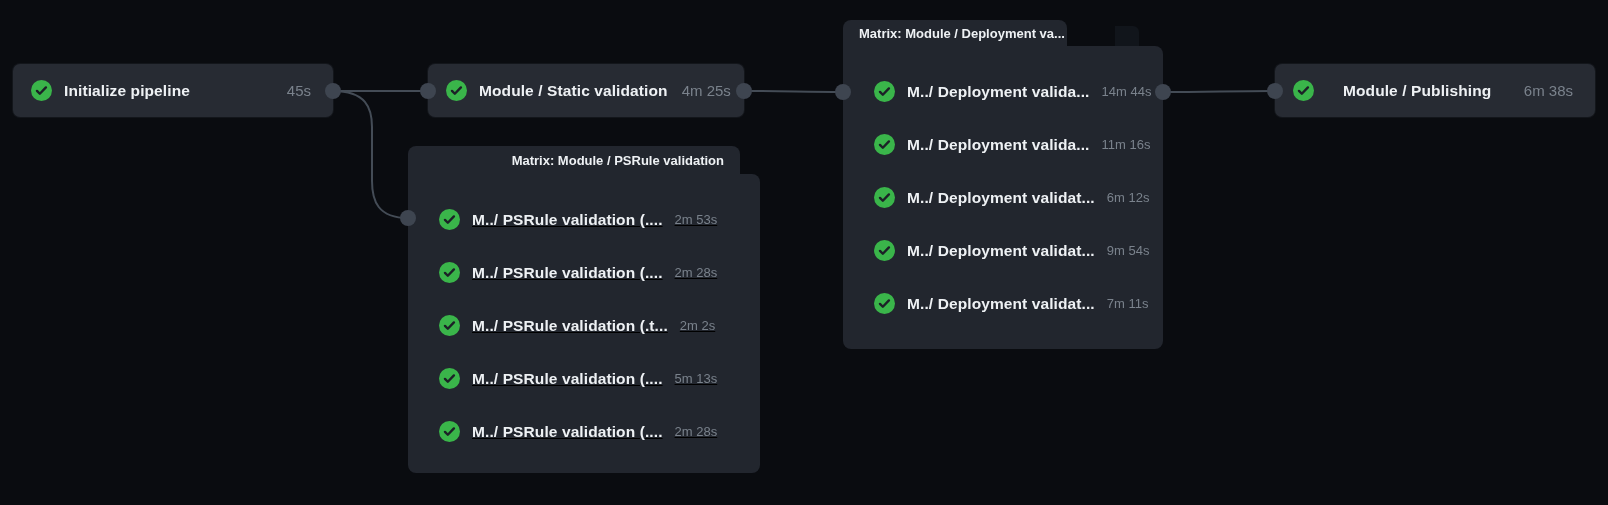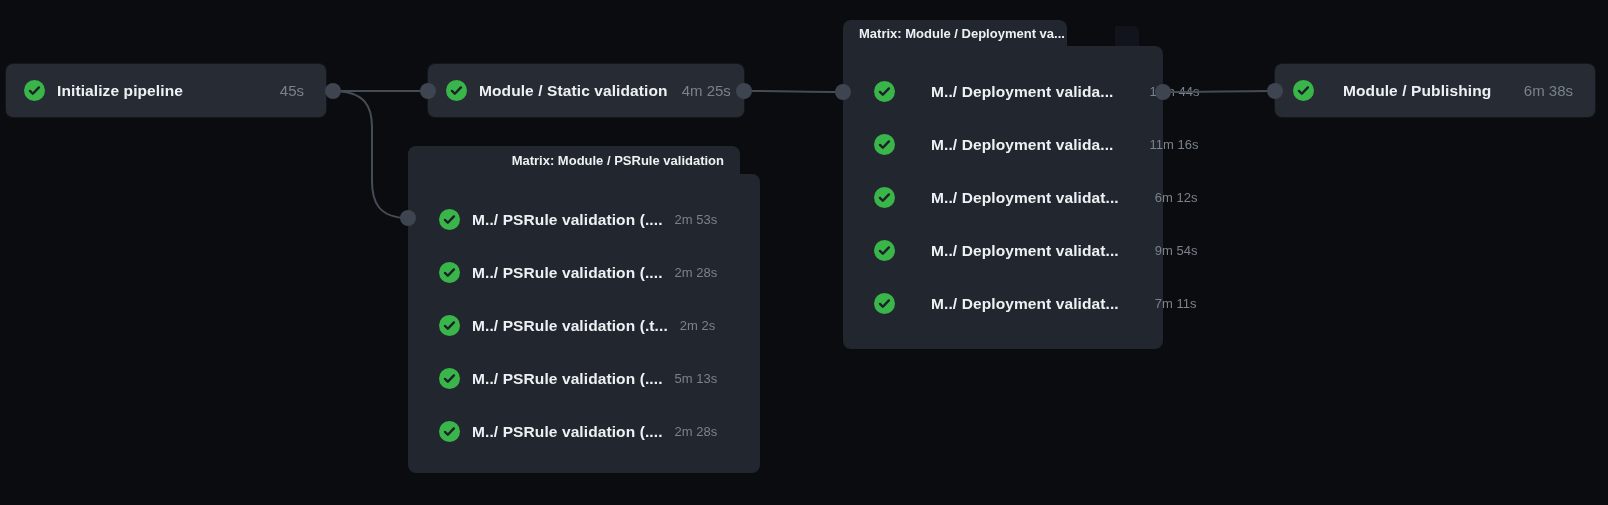--- a/index.html
+++ b/index.html
@@ -16,43 +16,43 @@
   }
   *{margin:0;padding:0;box-sizing:border-box;}
   html,body{background:var(--canvas-bg);}
   body{font-family:"Liberation Sans","DejaVu Sans",sans-serif;}
   .canvas{position:relative;width:1608px;height:505px;background:var(--canvas-bg);overflow:hidden;}
 
   
   .node{position:absolute;height:53px;background:var(--card-bg);border-radius:7px;
         display:flex;align-items:center;padding:0 22px 0 18px;
         box-shadow:0 0 0 1px rgba(205,217,229,0.05);z-index:2;cursor:pointer;}
-  #node-init{left:6px;top:64px;width:320px;align-items:center;}
+  #node-init{left:13px;top:64px;width:320px;align-items:center;}
   #node-static{left:428px;top:64px;width:316px;}
   #node-publish{left:1275px;top:64px;width:320px;gap:17px;}
   .node-label{font-size:15.5px;font-weight:700;color:var(--text-primary);margin-left:12px;white-space:nowrap;letter-spacing:.1px;}
   .node-duration{margin-left:auto;padding-left:14px;font-size:15px;color:var(--text-muted);white-space:nowrap;}
 
   
   .group-tab{position:absolute;background:var(--group-bg);border-radius:8px 8px 0 0;
              display:flex;align-items:center;padding:0 16px;z-index:1;
              font-size:13px;font-weight:600;color:var(--text-primary);white-space:nowrap;}
   #psrule-tab{left:408px;top:146px;width:332px;height:29px;justify-content:flex-end;}
   #deploy-tab{left:843px;top:20px;width:224px;height:27px;}
   .group-notch{position:absolute;background:var(--notch-bg);border-radius:0 6px 0 0;z-index:0;}
   #psrule-notch{left:684px;top:153px;width:22px;height:22px;}
   #deploy-notch{left:1115px;top:26px;width:24px;height:21px;}
   .group-body{position:absolute;background:var(--group-bg);border-radius:0 8px 8px 8px;
               padding-top:19px;z-index:1;}
   #psrule-body{left:408px;top:174px;width:352px;height:299px;}
   #deploy-body{left:843px;top:46px;width:320px;height:303px;}
 
   .job-row{height:53px;display:flex;align-items:center;padding-left:31px;cursor:pointer;}
-  #psrule-body .job-row{padding-right:60px;}
-  #deploy-body .job-row{padding-right:25px;gap:24px;}
+  #psrule-body .job-row{padding-right:60px;text-decoration:underline;}
+  #deploy-body .job-row{padding-right:25px;}
   .job-label{font-size:15.5px;font-weight:700;color:var(--text-primary);margin-left:12px;white-space:nowrap;letter-spacing:.1px;}
   .job-duration{margin-left:auto;padding-left:12px;font-size:13px;color:var(--text-muted);white-space:nowrap;}
 
   .check{flex:0 0 auto;display:block;}
 
   
   svg.wires{position:absolute;left:0;top:0;z-index:3;pointer-events:none;}
 </style>
 </head>
 <body>

